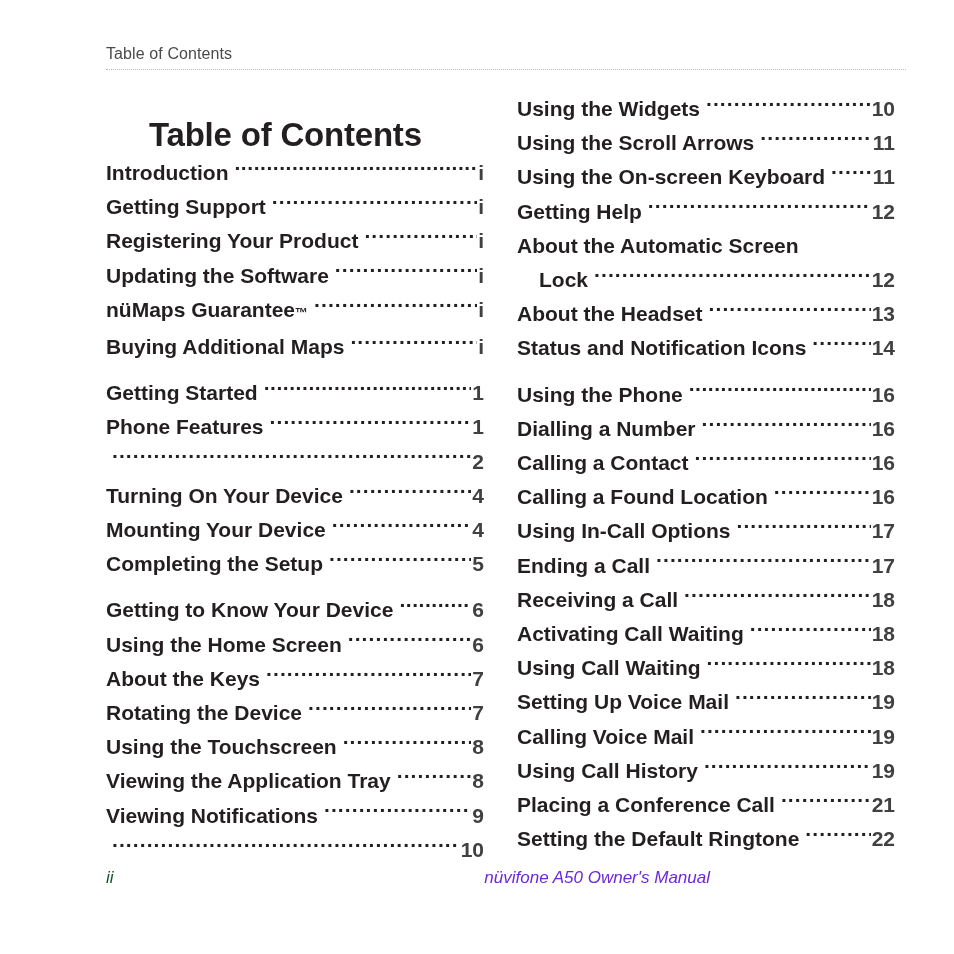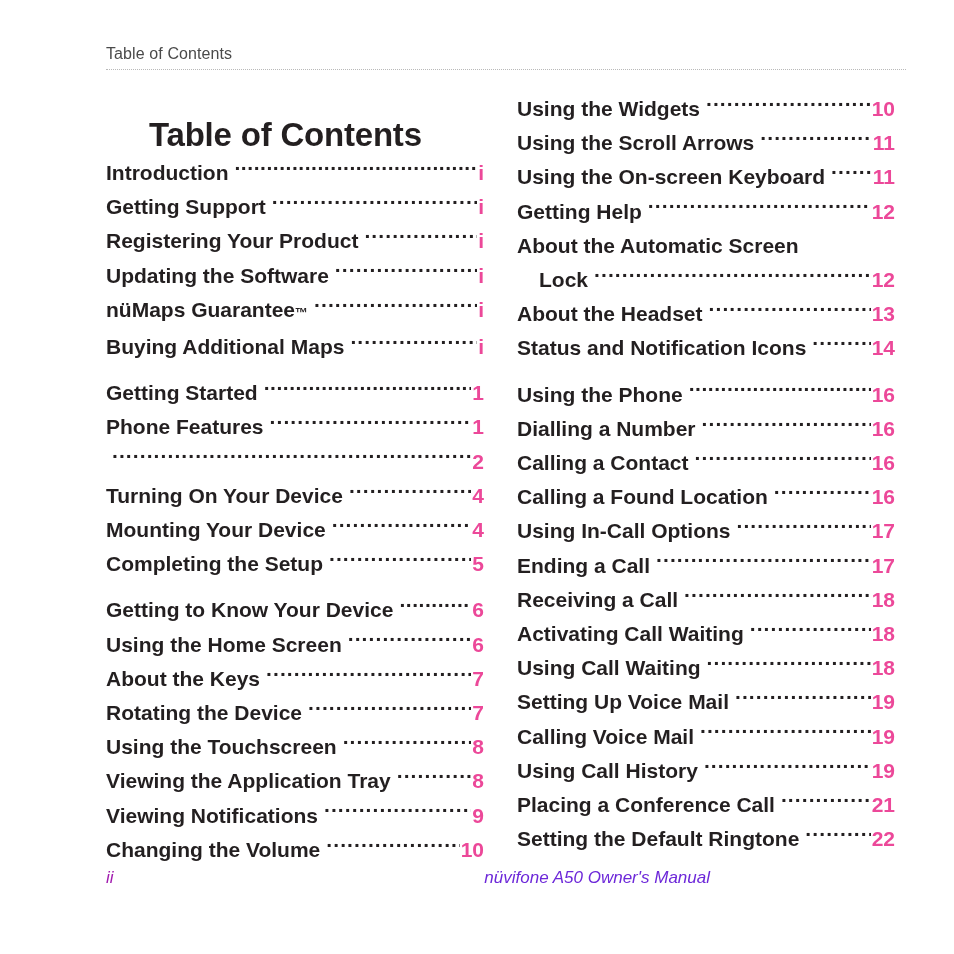--- a/index.html
+++ b/index.html
@@ -99,21 +99,21 @@
     letter-spacing: 1.1px;
     color: #231f20;
     white-space: nowrap;
   }
   .toc-entry.section .leader::after {
     font-weight: bold;
     letter-spacing: 0.55px;
   }
   .toc-entry .pageno {
     flex: 0 0 auto;
-    color: #ec4899;
+    color: #404040;
     text-align: left;
     padding-left: 1px;
   }
 
   
   .toc-entry.cont .label { padding-left: 22px; }
   .toc-entry.nolead .leader::after { content: ""; }
 
   
   .toc-entry.wrap-head { }
@@ -127,21 +127,21 @@
     letter-spacing: 0;
   }
 
   
   .foot-page {
     position: absolute;
     left: 66px;
     top: 868px;
     font-size: 17px;
     font-style: italic;
-    color: #a21caf;
+    color: #14532d;
   }
   .foot-title {
     position: absolute;
     right: 88px;
     top: 868px;
     font-size: 17px;
     font-style: italic;
     color: #6d28d9;
     white-space: nowrap;
   }
@@ -266,21 +266,20 @@
         <span class="leader"></span>
         <span class="pageno">8</span>
       </div>
       <div class="toc-entry">
         <span class="label">Viewing Notifications</span>
         <span class="sp"></span>
         <span class="leader"></span>
         <span class="pageno">9</span>
       </div>
       <div class="toc-entry">
-        <span class="label">Changing the Volume</span>
         <span class="sp"></span>
         <span class="leader"></span>
         <span class="pageno">10</span>
       </div>
     </div>
   <div class="col col-right" id="col-right">
       <div class="toc-entry">
         <span class="label">Using the Widgets</span>
         <span class="sp"></span>
         <span class="leader"></span>

